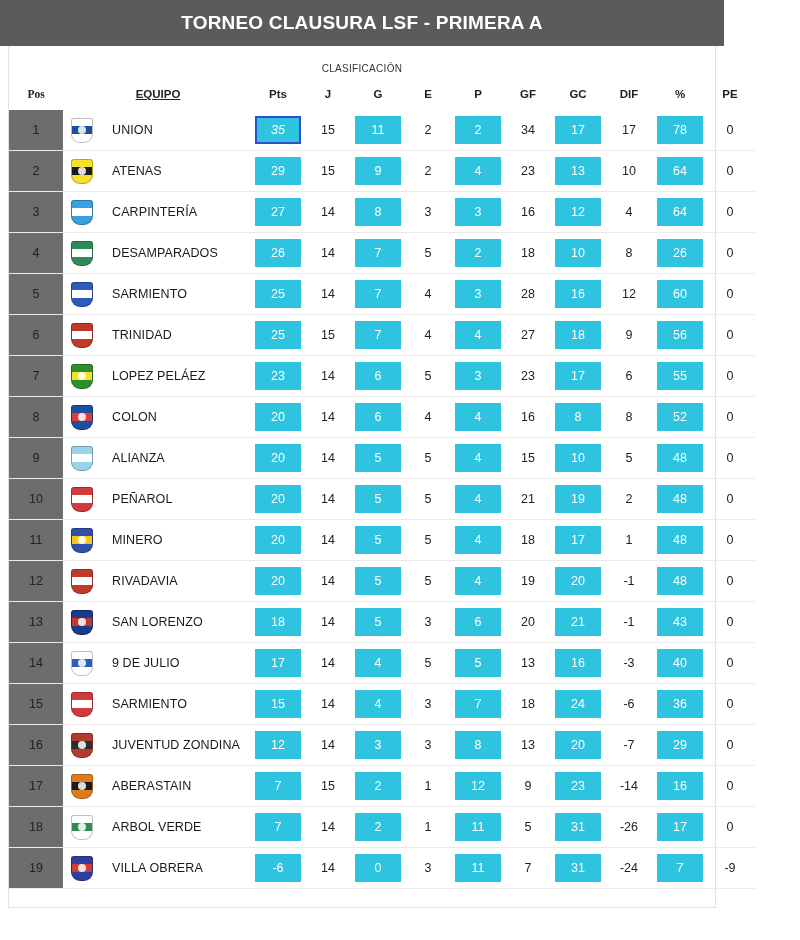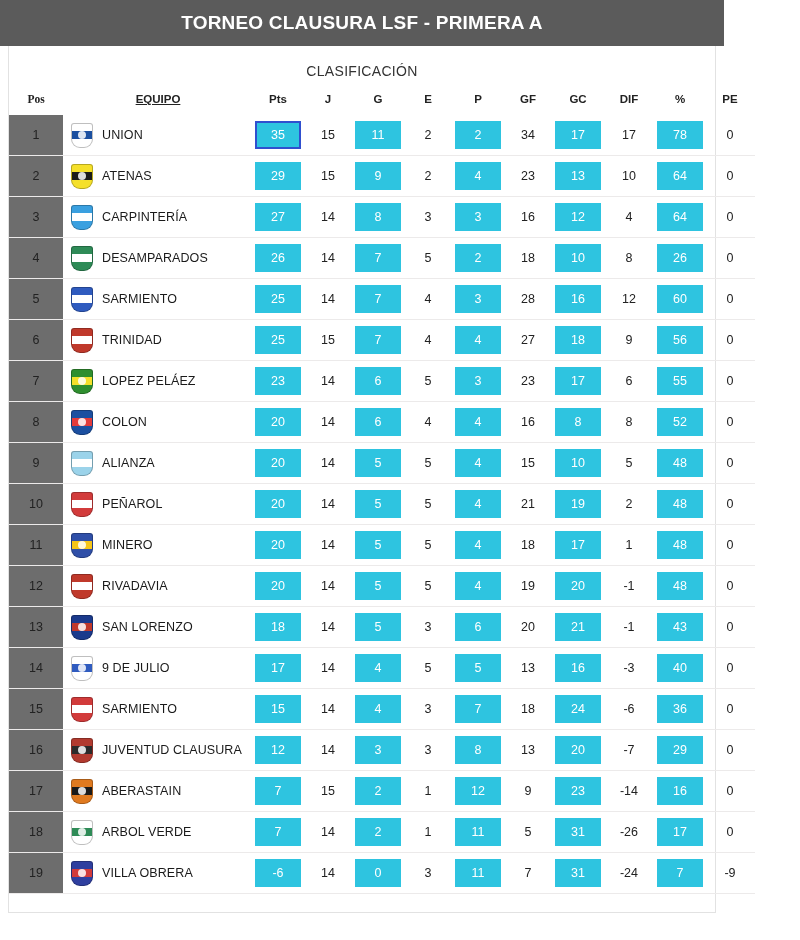--- a/index.html
+++ b/index.html
@@ -29,21 +29,21 @@
   }
   .card {
     margin: 0 8px;
     border: 1px solid #e2e2e2;
     border-top: none;
     background: #ffffff;
     padding-bottom: 18px;
   }
   .section-title {
     text-align: center;
-    font-size: 14px;
+    font-size: 10px;
     color: #333;
     padding: 17px 0 10px 0;
     letter-spacing: 0.3px;
   }
   table.standings {
     width: 100%;
     border-collapse: separate;
     border-spacing: 0;
     table-layout: fixed;
   }
@@ -77,21 +77,21 @@
   }
   td.team {
     text-align: left;
     padding-left: 8px;
     white-space: nowrap;
     overflow: hidden;
   }
   .team-inner {
     display: flex;
     align-items: center;
-    gap: 9px;
+    gap: 19px;
   }
   .crest {
     width: 22px;
     height: 25px;
     flex: 0 0 22px;
     border-radius: 3px 3px 9px 9px;
     position: relative;
     overflow: hidden;
     border: 1px solid rgba(0,0,0,0.25);
   }
@@ -120,20 +120,21 @@
     width: 46px;
     line-height: 28px;
     height: 28px;
     background: #2ec4e0;
     color: #ffffff;
     font-size: 12.5px;
   }
   .hl.first {
     outline: 2px solid #2f4fcf;
     outline-offset: -2px;
+    font-style: italic;
   }
   td.plain { color: #222; }
 </style>
 </head>
 <body>
 
 <div class="page">
 
   <div class="title-bar">
     <span>TORNEO CLAUSURA LSF - PRIMERA A</span>
@@ -641,21 +642,21 @@
             <td class="plain">0</td>
           </tr>
           <tr class="row">
             <td class="pos">16</td>
             <td class="team">
               <div class="team-inner">
                 <span class="crest" style="background: rgb(178, 58, 47);">
                   <span class="band" style="background: rgb(43, 43, 43);"></span>
                   <span class="dot"></span>
                 </span>
-                <span class="team-name">JUVENTUD CLAUSURA</span>
+                <span class="team-name">JUVENTUD ZONDINA</span>
               </div>
             </td>
             <td>
               <span class="hl">12</span>
             </td>
             <td class="plain">14</td>
             <td>
               <span class="hl">3</span>
             </td>
             <td class="plain">3</td>

